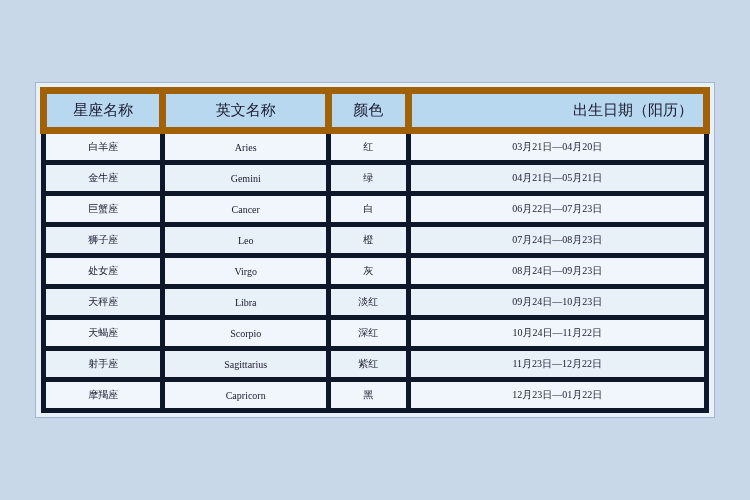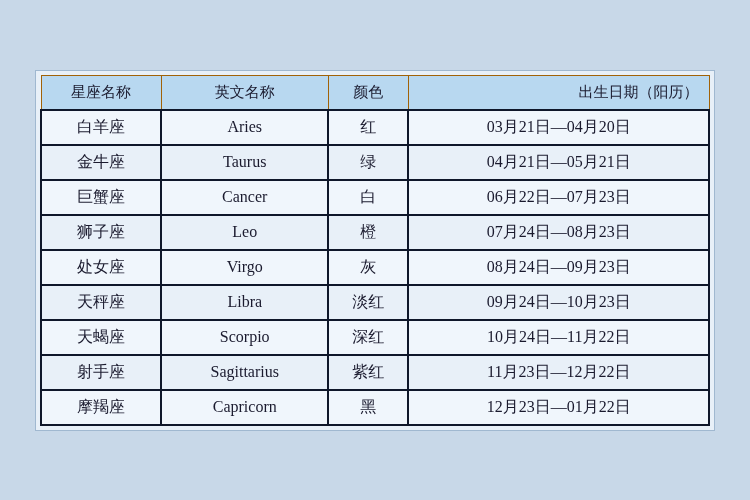--- a/index.html
+++ b/index.html
@@ -25,33 +25,33 @@
       width: 680px;
     }
 
     table {
       width: 100%;
       border-collapse: collapse;
     }
 
     th {
       background-color: #b8d8f0;
-      border: 1px solid #a16207;
+      border: 7px solid #a16207;
       padding: 7px 10px;
       text-align: center;
       font-size: 15px;
       font-weight: normal;
       color: #1a1a2e;
     }
 
     td {
-      border: 2px solid #0f172a;
+      border: 5px solid #0f172a;
       padding: 6px 17px;
       text-align: center;
-      font-size: 16px;
+      font-size: 10px;
       color: #1a1a2e;
       background-color: #f0f6fc;
     }
 
     tr:nth-child(even) td {
       background-color: #e8f0f8;
     }
 
     .col-zh { width: 18%; }
     .col-en { width: 25%; }
@@ -73,21 +73,21 @@
     </thead>
     <tbody id="table-body">
     <tr>
           <td>白羊座</td>
           <td>Aries</td>
           <td>红</td>
           <td>03月21日—04月20日</td>
         </tr>
         <tr>
           <td>金牛座</td>
-          <td>Taurus</td>
+          <td>Gemini</td>
           <td>绿</td>
           <td>04月21日—05月21日</td>
         </tr>
         <tr>
           <td>巨蟹座</td>
           <td>Cancer</td>
           <td>白</td>
           <td>06月22日—07月23日</td>
         </tr>
         <tr>

